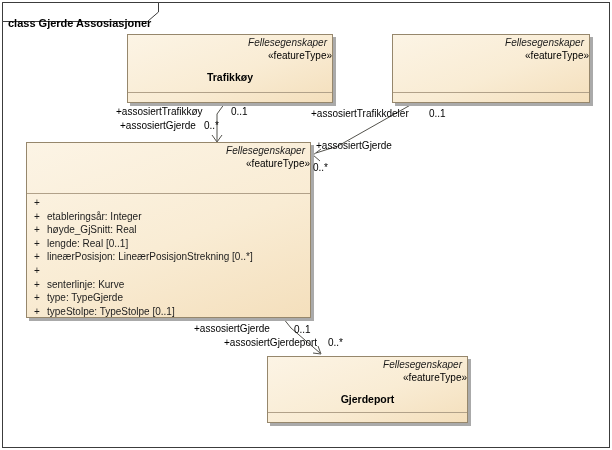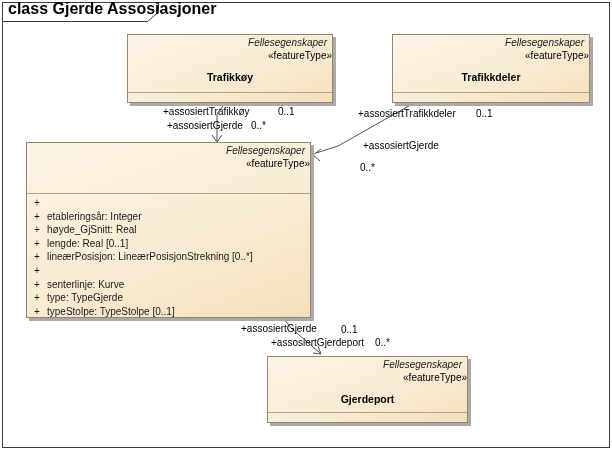--- a/index.html
+++ b/index.html
@@ -2,38 +2,38 @@
 <html><head>
 <meta charset="utf-8">
 <style>
   html,body{margin:0;padding:0;background:#fff;}
   #canvas{
     position:relative;width:612px;height:450px;background:#ffffff;
     font-family:"Liberation Sans", sans-serif;color:#000;overflow:hidden;
   }
   svg.overlay{position:absolute;left:0;top:0;width:612px;height:450px;}
   .frame-title{
-    position:absolute;left:8px;top:0;font-size:16px;font-weight:bold;color:#000;
+    position:absolute;left:8px;top:17px;font-size:11px;font-weight:bold;color:#000;
   }
   .uml-box{
     position:absolute;
     background:linear-gradient(160deg,#fcf4e5 0%,#f9ecd4 55%,#f4dfbc 100%);
     border:1px solid #96876c;
     box-shadow:3px 3px 0 #aaaaaa;
     box-sizing:border-box;
   }
   .name-comp{display:flex;flex-direction:column;box-sizing:border-box;}
   .hdr{font-size:10px;font-style:italic;text-align:right;padding:2px 5px 0 16px;color:#1a1a1a;}
   .stereo{font-size:10px;text-align:right;margin-top:2px;color:#000;}
   .cls-name{font-size:10.5px;font-weight:bold;text-align:center;margin-top:10px;color:#000;}
   .empty-comp{border-top:1px solid #b1a189;height:11px;}
   .attrs-comp{border-top:1px solid #b1a189;padding-top:2px;}
   .attr-row{display:flex;font-size:10px;line-height:13.6px;color:#1c1c1c;}
   .attr-vis{width:13px;padding-left:7px;flex:none;}
-  .lbl{position:absolute;font-size:10px;color:#000;white-space:nowrap;margin-left:47px;}
+  .lbl{position:absolute;font-size:10px;color:#000;white-space:nowrap;}
 </style>
 </head>
 <body>
 
 <div id="canvas">
 
   <svg class="overlay">
 
     <rect x="2.5" y="2.5" width="607" height="445" fill="none" stroke="#3c3c3c" stroke-width="1"></rect>
 
@@ -63,21 +63,20 @@
       <div class="stereo">«featureType»</div>
       <div class="cls-name">Trafikkøy</div>
     </div>
     <div class="empty-comp"></div>
   </div>
 
   <div class="uml-box" style="left:392px;top:34px;width:198px;height:69px;">
     <div class="name-comp" style="height:57px;">
       <div class="hdr">Fellesegenskaper</div>
       <div class="stereo">«featureType»</div>
-      <div class="cls-name">Trafikkdeler</div>
     </div>
     <div class="empty-comp"></div>
   </div>
 
   <div class="uml-box" style="left:26px;top:142px;width:285px;height:176px;">
     <div class="name-comp" style="height:50px;">
       <div class="hdr">Fellesegenskaper</div>
       <div class="stereo">«featureType»</div>
     </div>
     <div class="attrs-comp">

